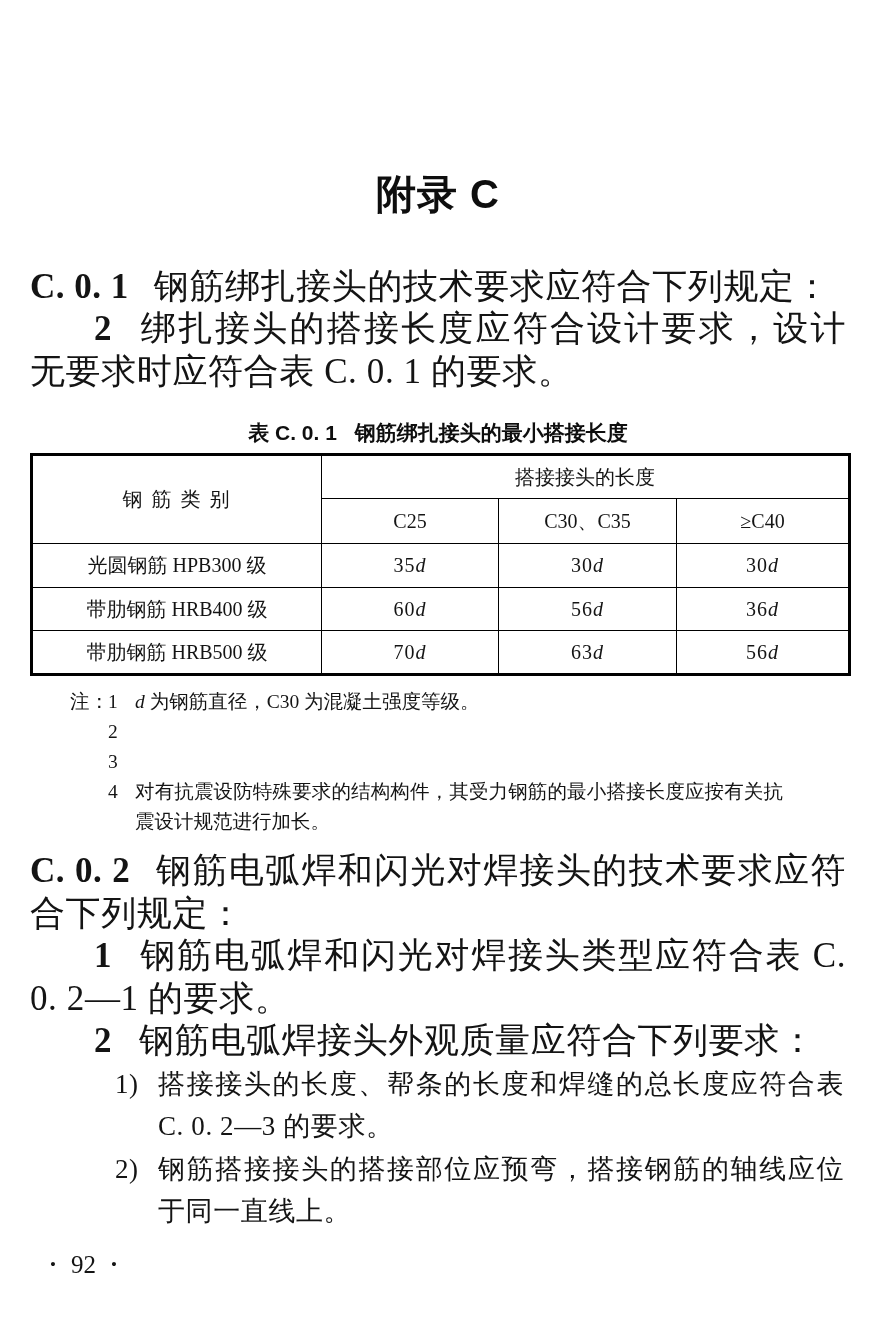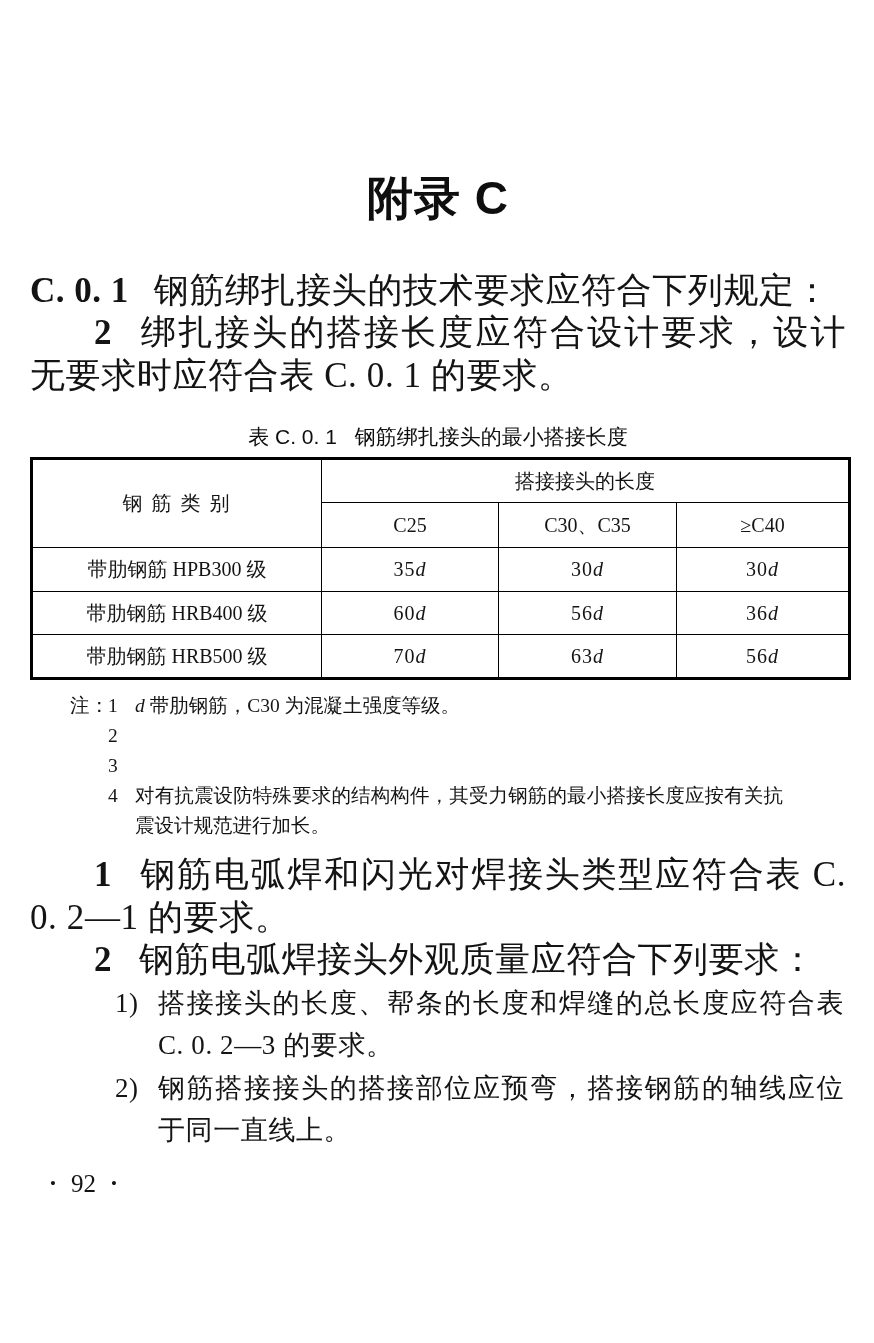--- a/index.html
+++ b/index.html
@@ -23,21 +23,21 @@
   }
 
   
   .doc-title {
     display: flex;
     justify-content: center;
     align-items: baseline;
     gap: 36px;
     font-family: "Liberation Sans", "DejaVu Sans", sans-serif;
     font-weight: bold;
-    font-size: 46px;
+    font-size: 40px;
     line-height: 44px;
     letter-spacing: 1px;
     color: #0e0e0e;
   }
 
   
   .body-text { margin-top: 50px; }
   p.para {
     margin: 0;
     font-size: 35px;
@@ -66,21 +66,21 @@
     letter-spacing: 0.6px;
   }
   .sub-num { width: 43px; flex: 0 0 auto; }
   .sub-text { width: 686px; flex: 0 0 auto; text-align: justify; }
 
   
   .table-title {
     margin-top: 25px;
     text-align: center;
     font-family: "Liberation Sans", "DejaVu Sans", sans-serif;
-    font-weight: normal;
+    font-weight: bold;
     font-size: 21px;
     line-height: 30px;
     color: #0e0e0e;
   }
   .table-title .tt-gap { display: inline-block; width: 18px; }
 
   
   table.lap {
     margin-top: 5px;
     width: 818px;
@@ -165,21 +165,21 @@
         <tr class="h1">
           <td class="row-header" rowspan="2">钢 筋 类 别</td>
           <td colspan="3">搭接接头的长度</td>
         </tr>
         <tr class="h2">
           <td>C25</td>
           <td>C30、C35</td>
           <td>≥C40</td>
         </tr>
         <tr class="d1">
-          <td>带肋钢筋 HPB300 级</td>
+          <td>光圆钢筋 HPB300 级</td>
           <td class="val"><span>35</span><i>d</i></td>
           <td class="val"><span>30</span><i>d</i></td>
           <td class="val"><span>30</span><i>d</i></td>
         </tr>
         <tr class="d2">
           <td>带肋钢筋 HRB400 级</td>
           <td class="val"><span>60</span><i>d</i></td>
           <td class="val"><span>56</span><i>d</i></td>
           <td class="val"><span>36</span><i>d</i></td>
         </tr>
@@ -190,39 +190,42 @@
           <td class="val"><span>56</span><i>d</i></td>
         </tr>
       </tbody>
     </table>
 
     
     <div class="notes">
       <div class="note">
         <span class="note-prefix">注：</span>
         <span class="note-num">1</span>
-        <span class="note-text"><i class="nlead">d</i><span> 带肋钢筋，C30 为混凝土强度等级。</span></span>
+        <span class="note-text"><i class="nlead">d</i><span> 为钢筋直径，C30 为混凝土强度等级。</span></span>
       </div>
       <div class="note">
         <span class="note-prefix"></span>
         <span class="note-num">2</span>
       </div>
       <div class="note">
         <span class="note-prefix"></span>
         <span class="note-num">3</span>
       </div>
       <div class="note">
         <span class="note-prefix"></span>
         <span class="note-num">4</span>
         <span class="note-text">对有抗震设防特殊要求的结构构件，其受力钢筋的最小搭接长度应按有关抗震设计规范进行加长。</span>
       </div>
     </div>
 
     
     <div class="sec2">
+      <p class="para sec-head">
+        <span class="sec-label">C. 0. 2</span><span>钢筋电弧焊和闪光对焊接头的技术要求应符合下列规定：</span>
+      </p>
       <p class="para item">
         <span class="item-num">1</span><span>钢筋电弧焊和闪光对焊接头类型应符合表 C. 0. 2—1 的要求。</span>
       </p>
       <p class="para item">
         <span class="item-num">2</span><span>钢筋电弧焊接头外观质量应符合下列要求：</span>
       </p>
       <div class="subitem">
         <span class="sub-num">1)</span>
         <span class="sub-text">搭接接头的长度、帮条的长度和焊缝的总长度应符合表 C. 0. 2—3 的要求。</span>
       </div>

